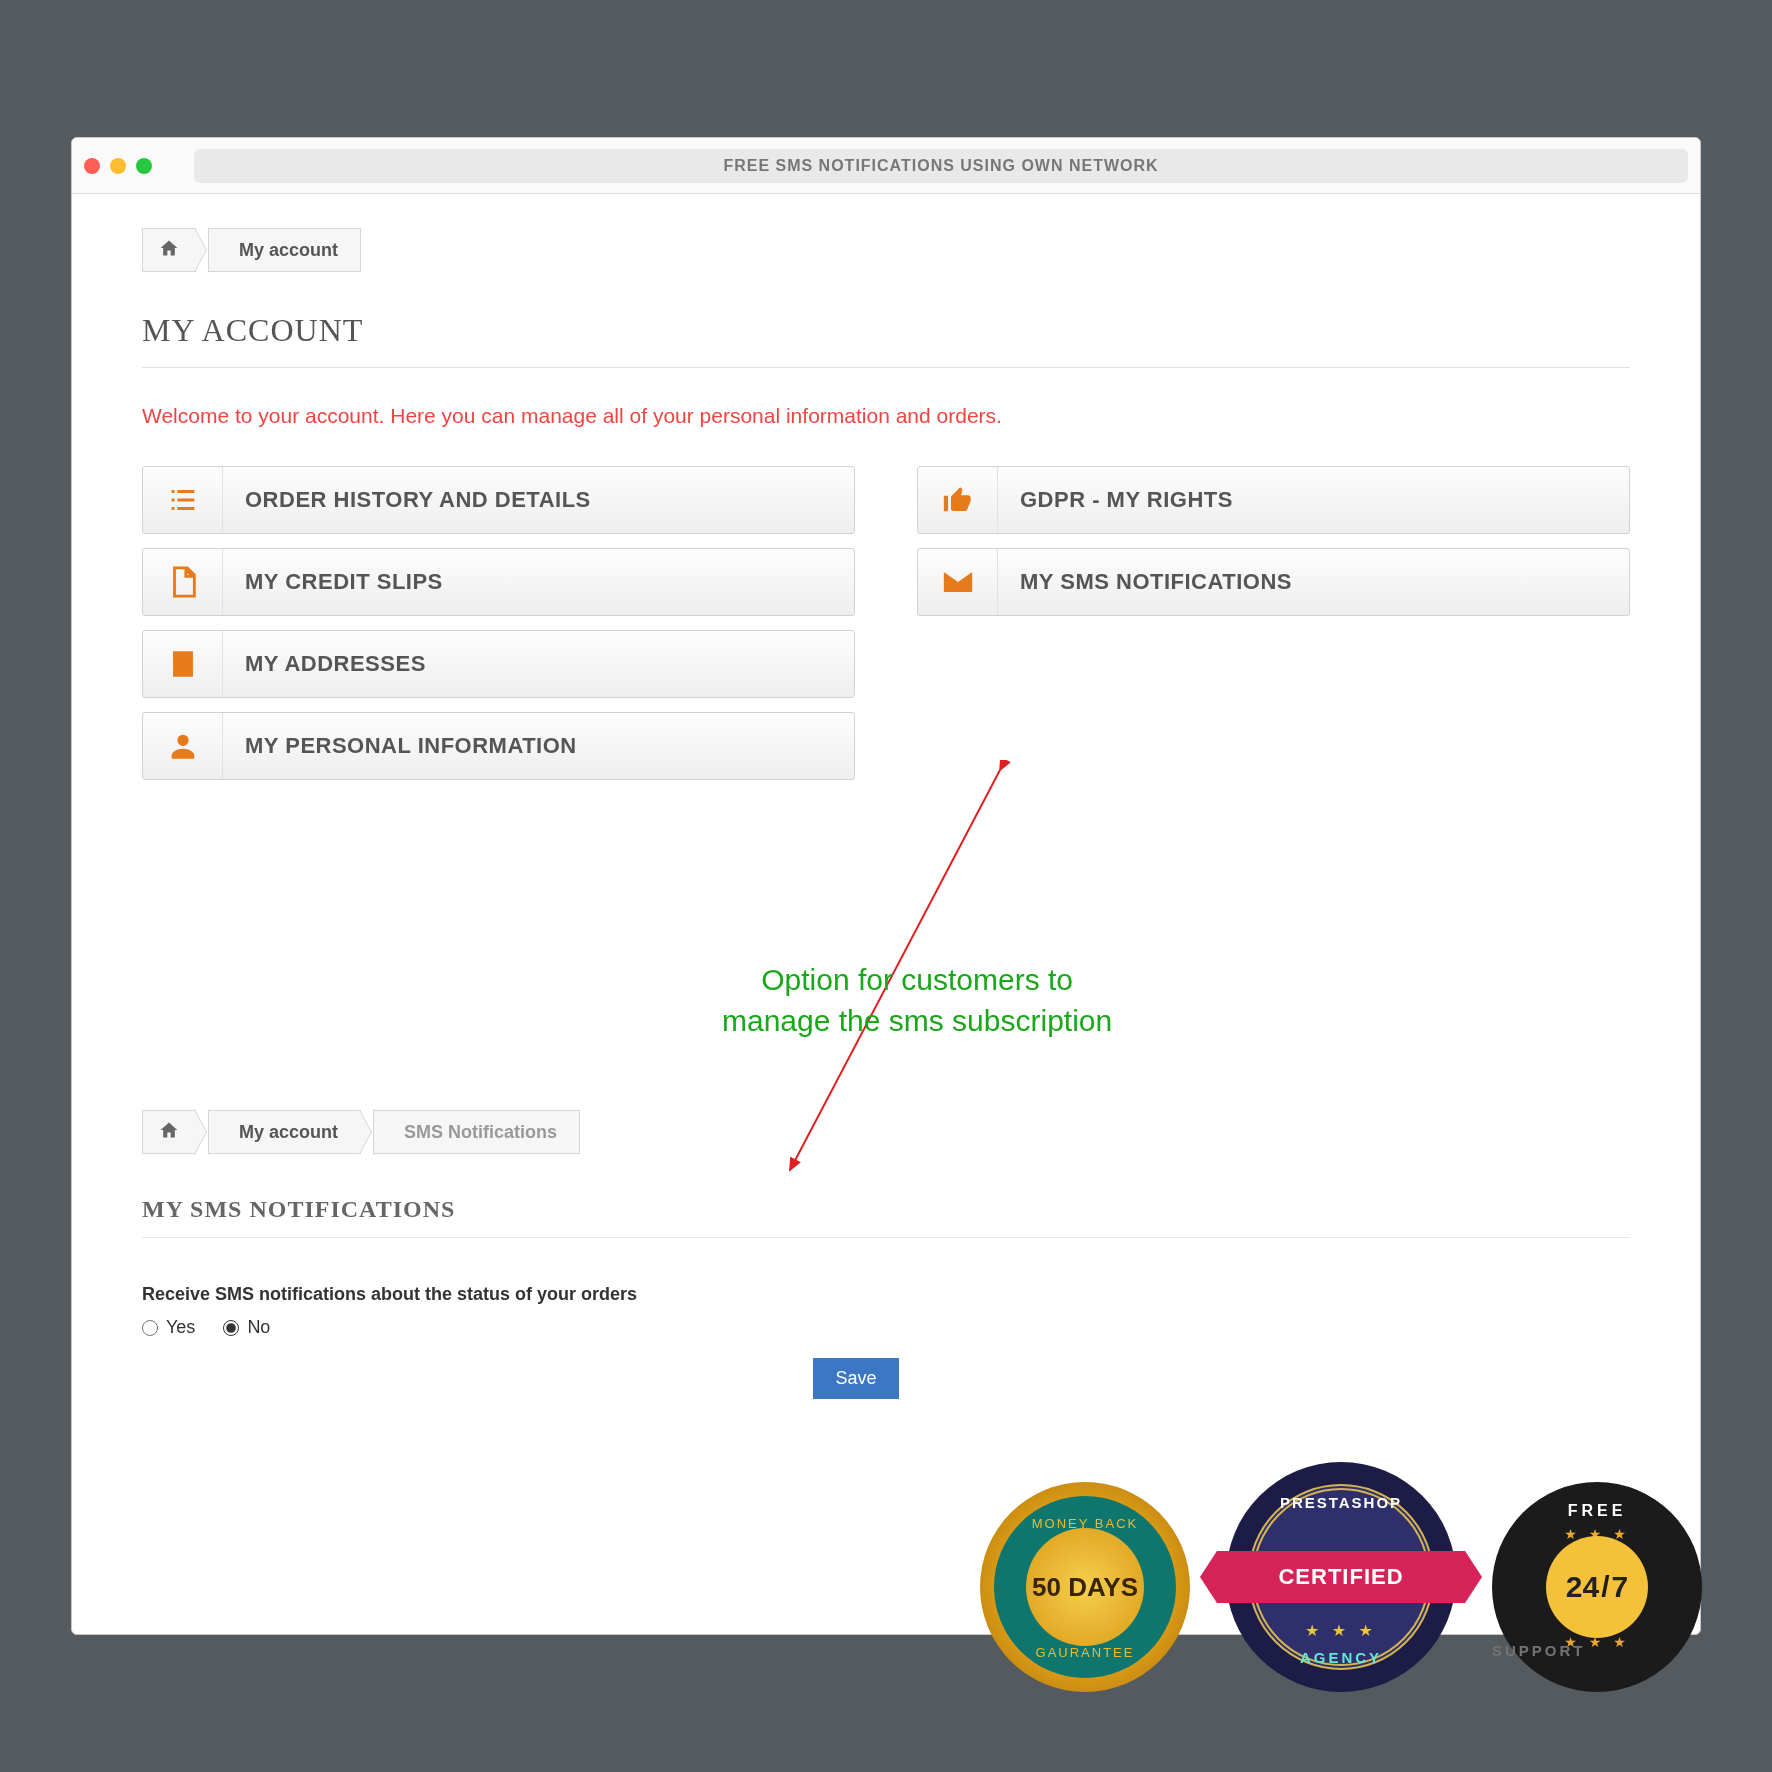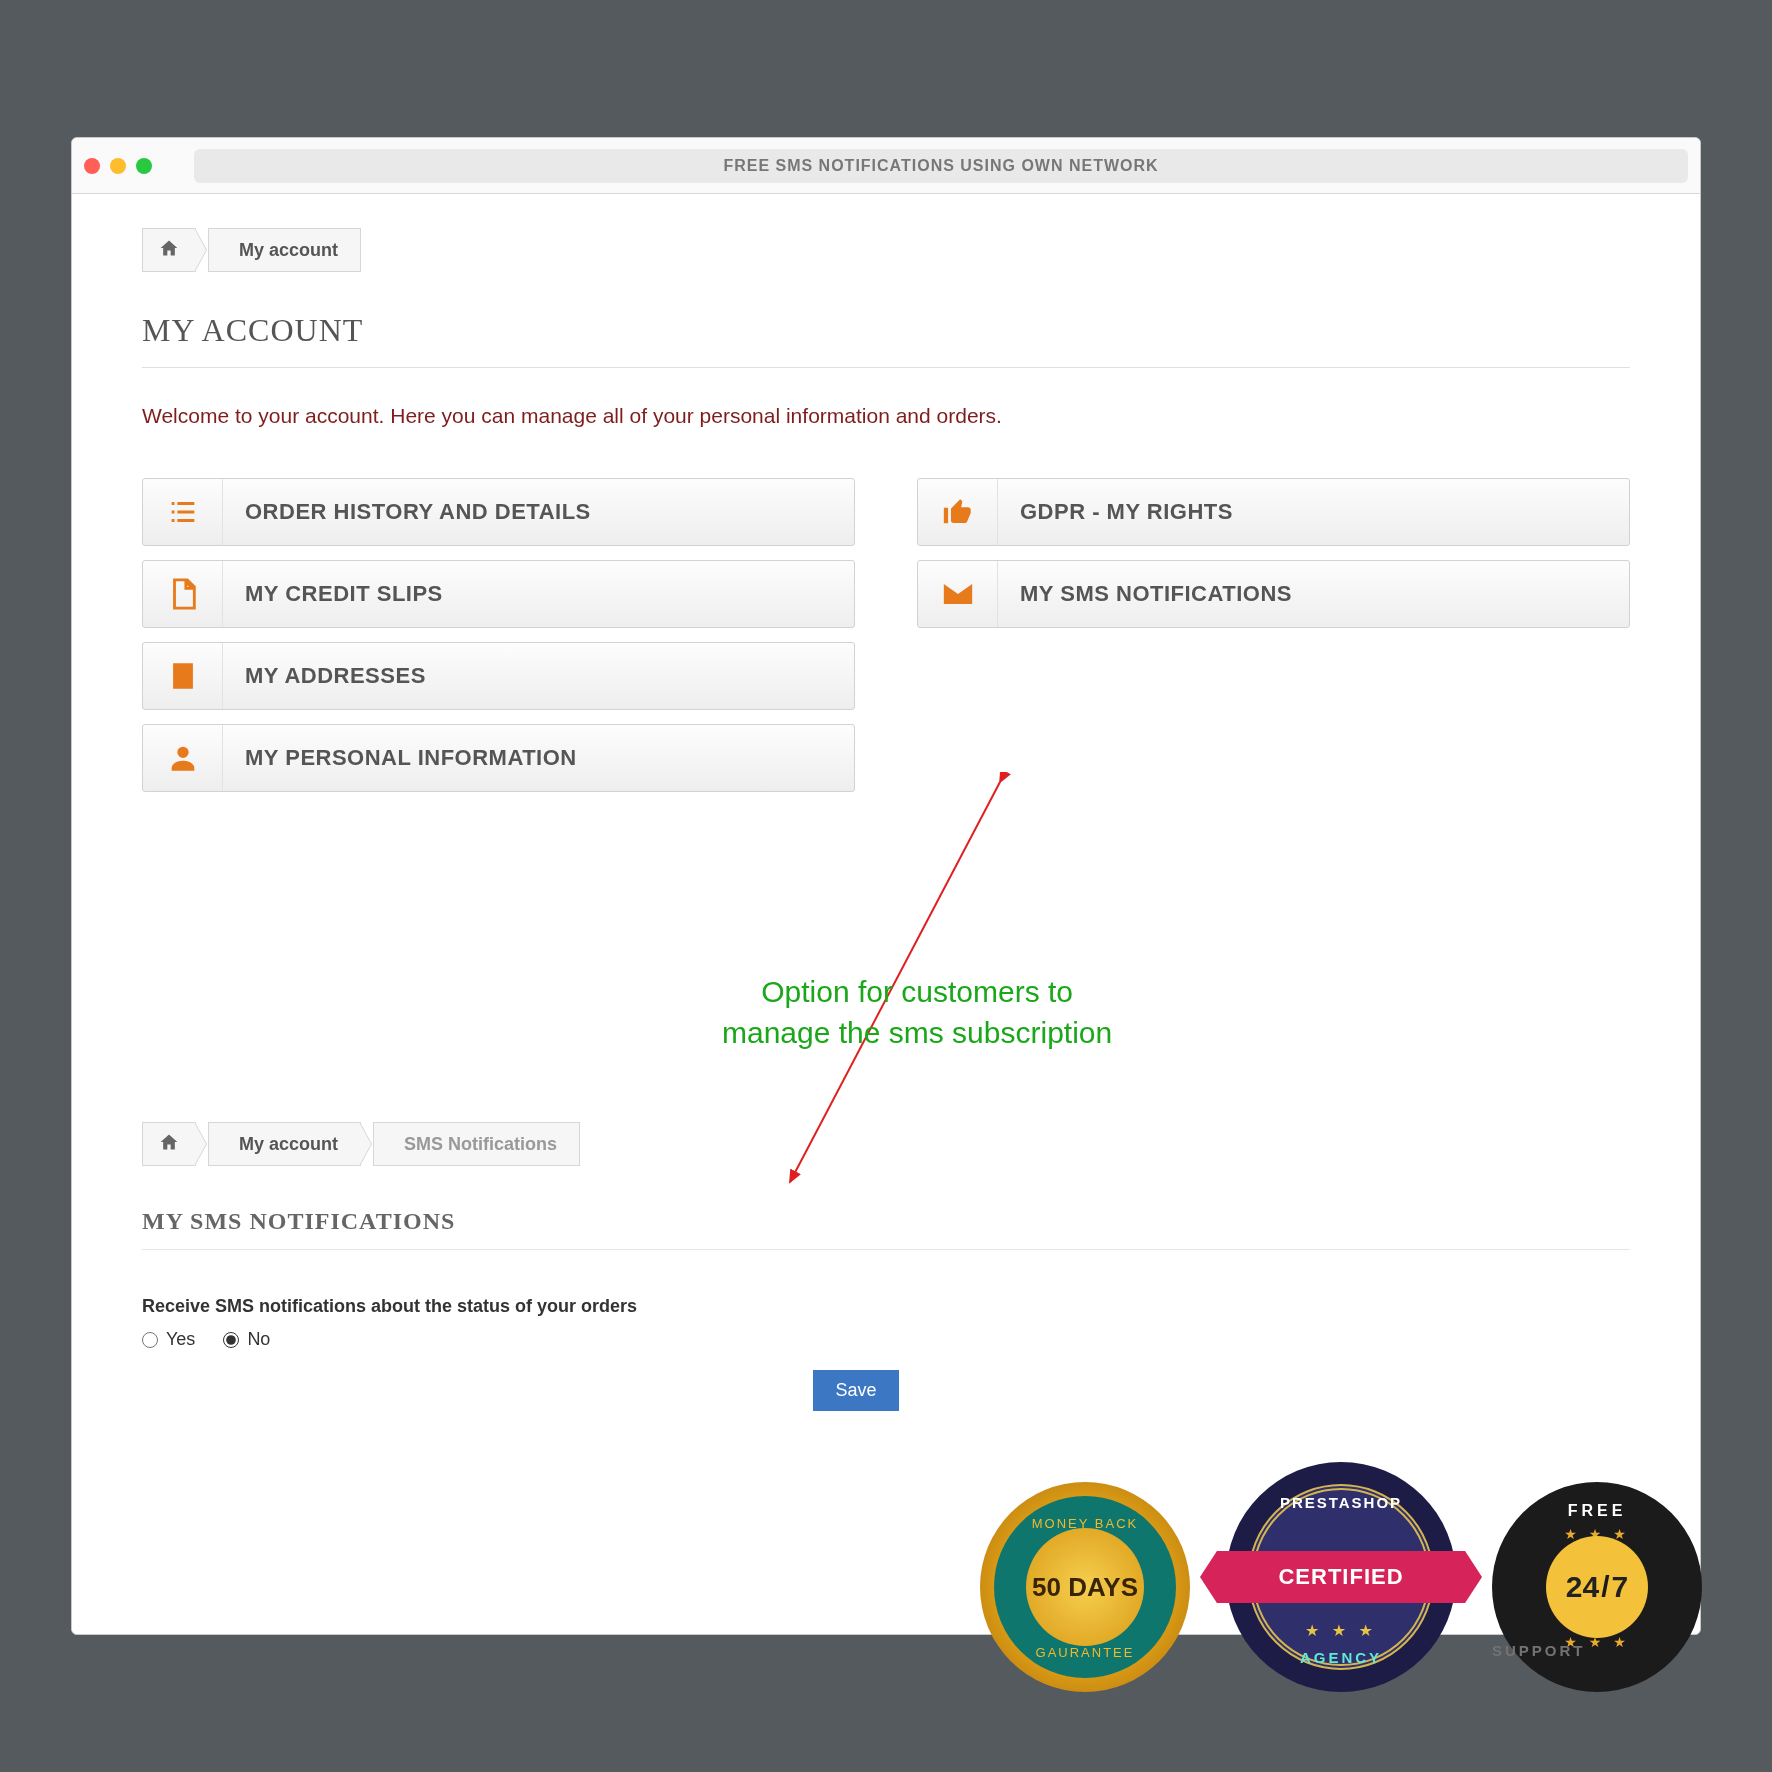--- a/index.html
+++ b/index.html
@@ -21,21 +21,21 @@
   
   .crumbs { display: flex; align-items: stretch; height: 44px; margin-bottom: 40px; }
   .crumb { position: relative; background: #f6f6f6; border: 1px solid #d6d6d6; display: flex; align-items: center; padding: 0 22px 0 30px; color: #555; font-size: 18px; font-weight: 600; }
   .crumb.home { padding: 0 16px; }
   .crumb + .crumb { margin-left: 12px; }
   .crumb::after { content: ""; position: absolute; right: -11px; top: -1px; width: 0; height: 0; border-top: 22px solid transparent; border-bottom: 22px solid transparent; border-left: 12px solid #f6f6f6; filter: drop-shadow(1px 0 0 #d6d6d6); z-index: 1; }
   .crumb.last::after { display: none; }
 
   .page-title { font-family: Georgia, 'Times New Roman', serif; font-size: 32px; font-weight: 400; color: #555; letter-spacing: 1px; text-transform: uppercase; margin-bottom: 18px; }
   .hr { border: 0; border-top: 1px solid #e0e0e0; margin-bottom: 36px; }
-  .welcome { color: #7f1d1d; font-size: 21px; margin-bottom: 50px; }
+  .welcome { color: #ef4444; font-size: 21px; margin-bottom: 38px; }
 
   .tilegrid { display: grid; grid-template-columns: 1fr 1fr; gap: 14px 62px; margin-bottom: 60px; }
   .tile { display: flex; align-items: stretch; height: 68px; border: 1px solid #d2d2d2; border-radius: 3px; background: linear-gradient(#fdfdfd,#eeeeee); cursor: pointer; }
   .tile-ico { width: 80px; display: flex; align-items: center; justify-content: center; color: #e77b1c; border-right: 1px solid #e2e2e2; }
   .tile-ico svg { width: 34px; height: 34px; fill: currentColor; }
   .tile-label { flex: 1; display: flex; align-items: center; padding-left: 22px; color: #555; font-size: 22px; font-weight: 600; letter-spacing: 0.5px; }
 
   .annotation-wrap { position: relative; height: 260px; }
   .annotation { position: absolute; left: 580px; top: 120px; color: #1aa71a; font-size: 30px; line-height: 1.35; text-align: center; }
   .arrow { position: absolute; left: 588px; top: -80px; }

